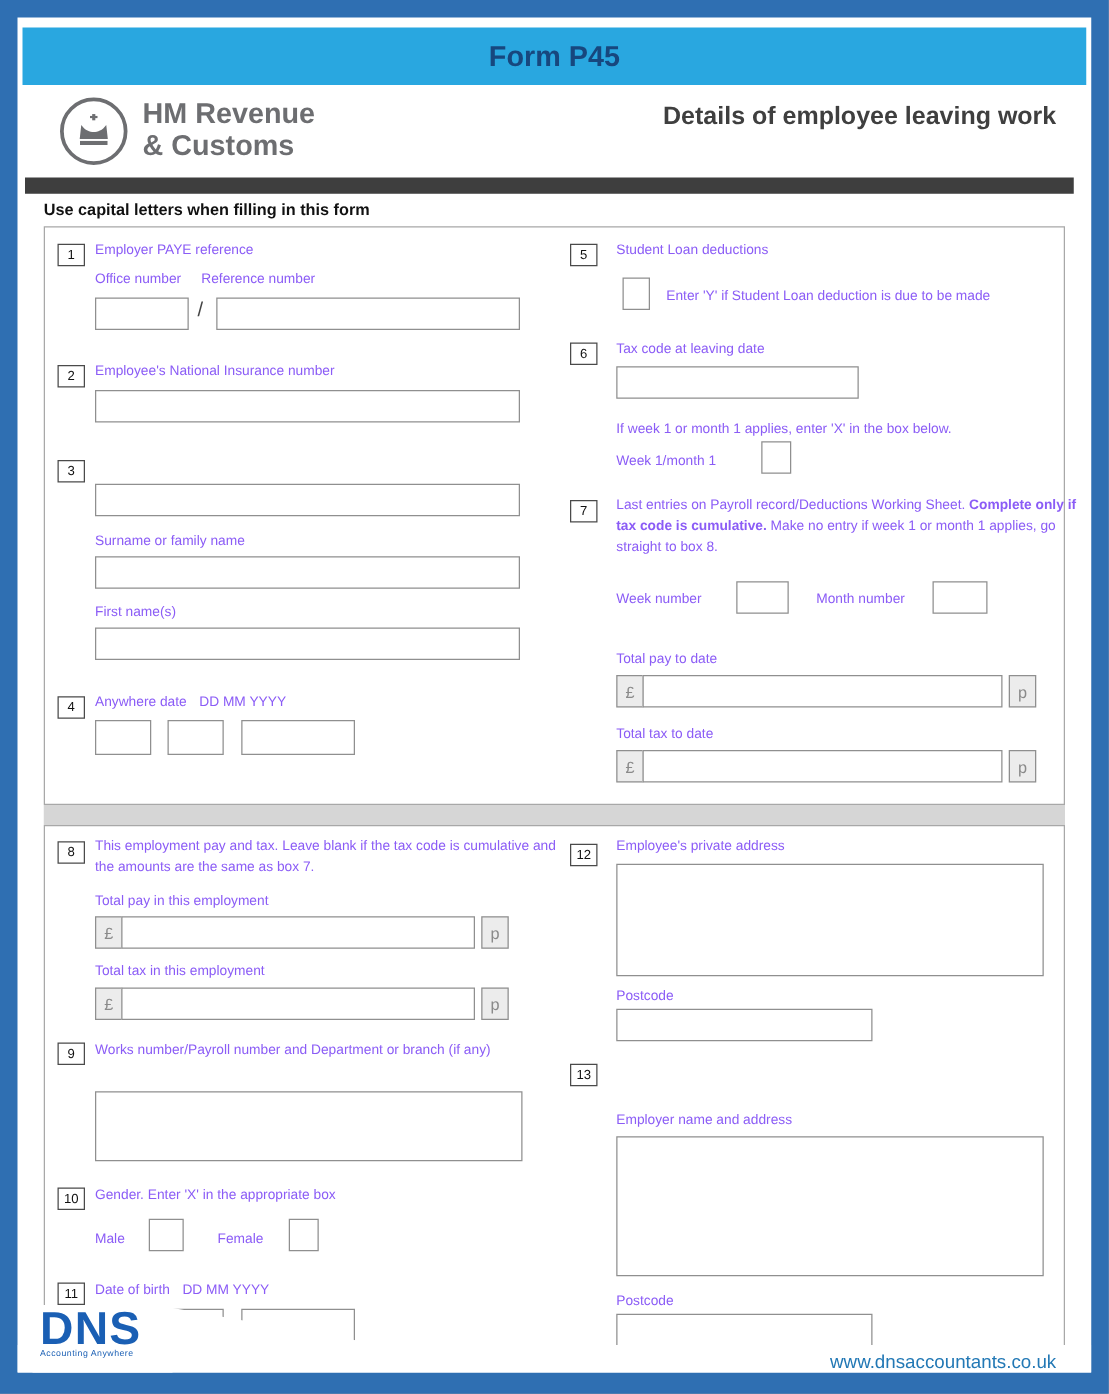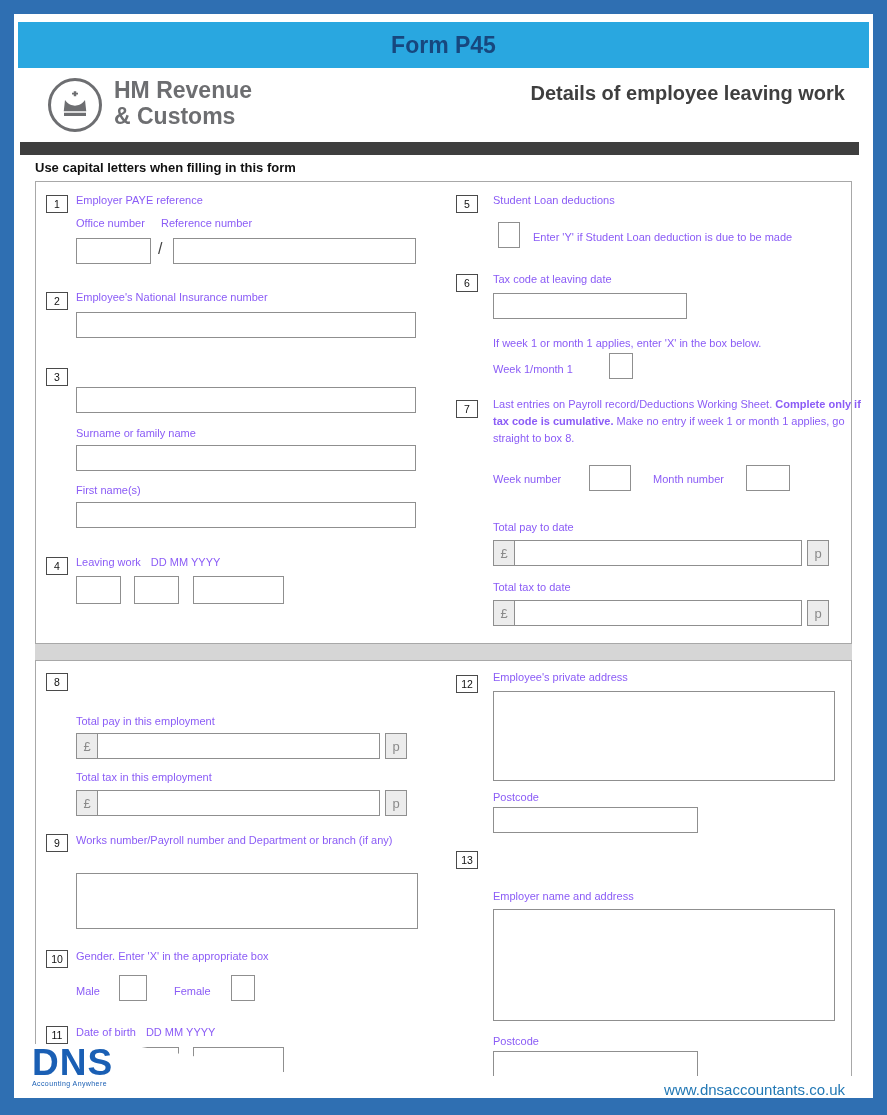--- a/index.html
+++ b/index.html
@@ -77,21 +77,21 @@
       <div class="abs input" style="left:40px;top:130px;width:340px;height:26px"></div>
 
       <div class="abs numbox" style="left:10px;top:186px">3</div>
       <div class="abs input" style="left:40px;top:205px;width:340px;height:26px"></div>
       <div class="abs lbl" style="left:40px;top:243px">Surname or family name</div>
       <div class="abs input" style="left:40px;top:263px;width:340px;height:26px"></div>
       <div class="abs lbl" style="left:40px;top:300px">First name(s)</div>
       <div class="abs input" style="left:40px;top:320px;width:340px;height:26px"></div>
 
       <div class="abs numbox" style="left:10px;top:375px">4</div>
-      <div class="abs lbl" style="left:40px;top:372px"><span>Leaving work</span><span class="fmt">DD MM YYYY</span></div>
+      <div class="abs lbl" style="left:40px;top:372px"><span>Anywhere date</span><span class="fmt">DD MM YYYY</span></div>
       <div class="abs input" style="left:40px;top:394px;width:45px;height:28px"></div>
       <div class="abs input" style="left:98px;top:394px;width:45px;height:28px"></div>
       <div class="abs input" style="left:157px;top:394px;width:91px;height:28px"></div>
 
       <div class="abs numbox" style="left:420px;top:13px">5</div>
       <div class="abs lbl" style="left:457px;top:10px">Student Loan deductions</div>
       <div class="abs input" style="left:462px;top:40px;width:22px;height:26px"></div>
       <div class="abs lbl" style="left:497px;top:47px;white-space:nowrap">Enter 'Y' if Student Loan deduction is due to be made</div>
 
       <div class="abs numbox" style="left:420px;top:92px">6</div>
@@ -121,20 +121,21 @@
         <div class="input" style="width:288px"></div>
         <div class="mcell pcell" style="width:22px">p</div>
       </div>
     </div>
 
     <div class="abs sec-gap"></div>
 
     <div class="abs fsec" id="form-bottom">
 
       <div class="abs numbox" style="left:10px;top:12px">8</div>
+      <div class="abs lbl" style="left:40px;top:8px;width:378px">This employment pay and tax. Leave blank if the tax code is cumulative and the amounts are the same as box 7.</div>
       <div class="abs lbl" style="left:40px;top:52px">Total pay in this employment</div>
       <div class="abs money" style="left:40px;top:72px">
         <div class="mcell" style="width:22px">£</div>
         <div class="input" style="width:283px"></div>
         <div class="mcell pcell" style="width:22px">p</div>
       </div>
       <div class="abs lbl" style="left:40px;top:108px">Total tax in this employment</div>
       <div class="abs money" style="left:40px;top:129px">
         <div class="mcell" style="width:22px">£</div>
         <div class="input" style="width:283px"></div>

